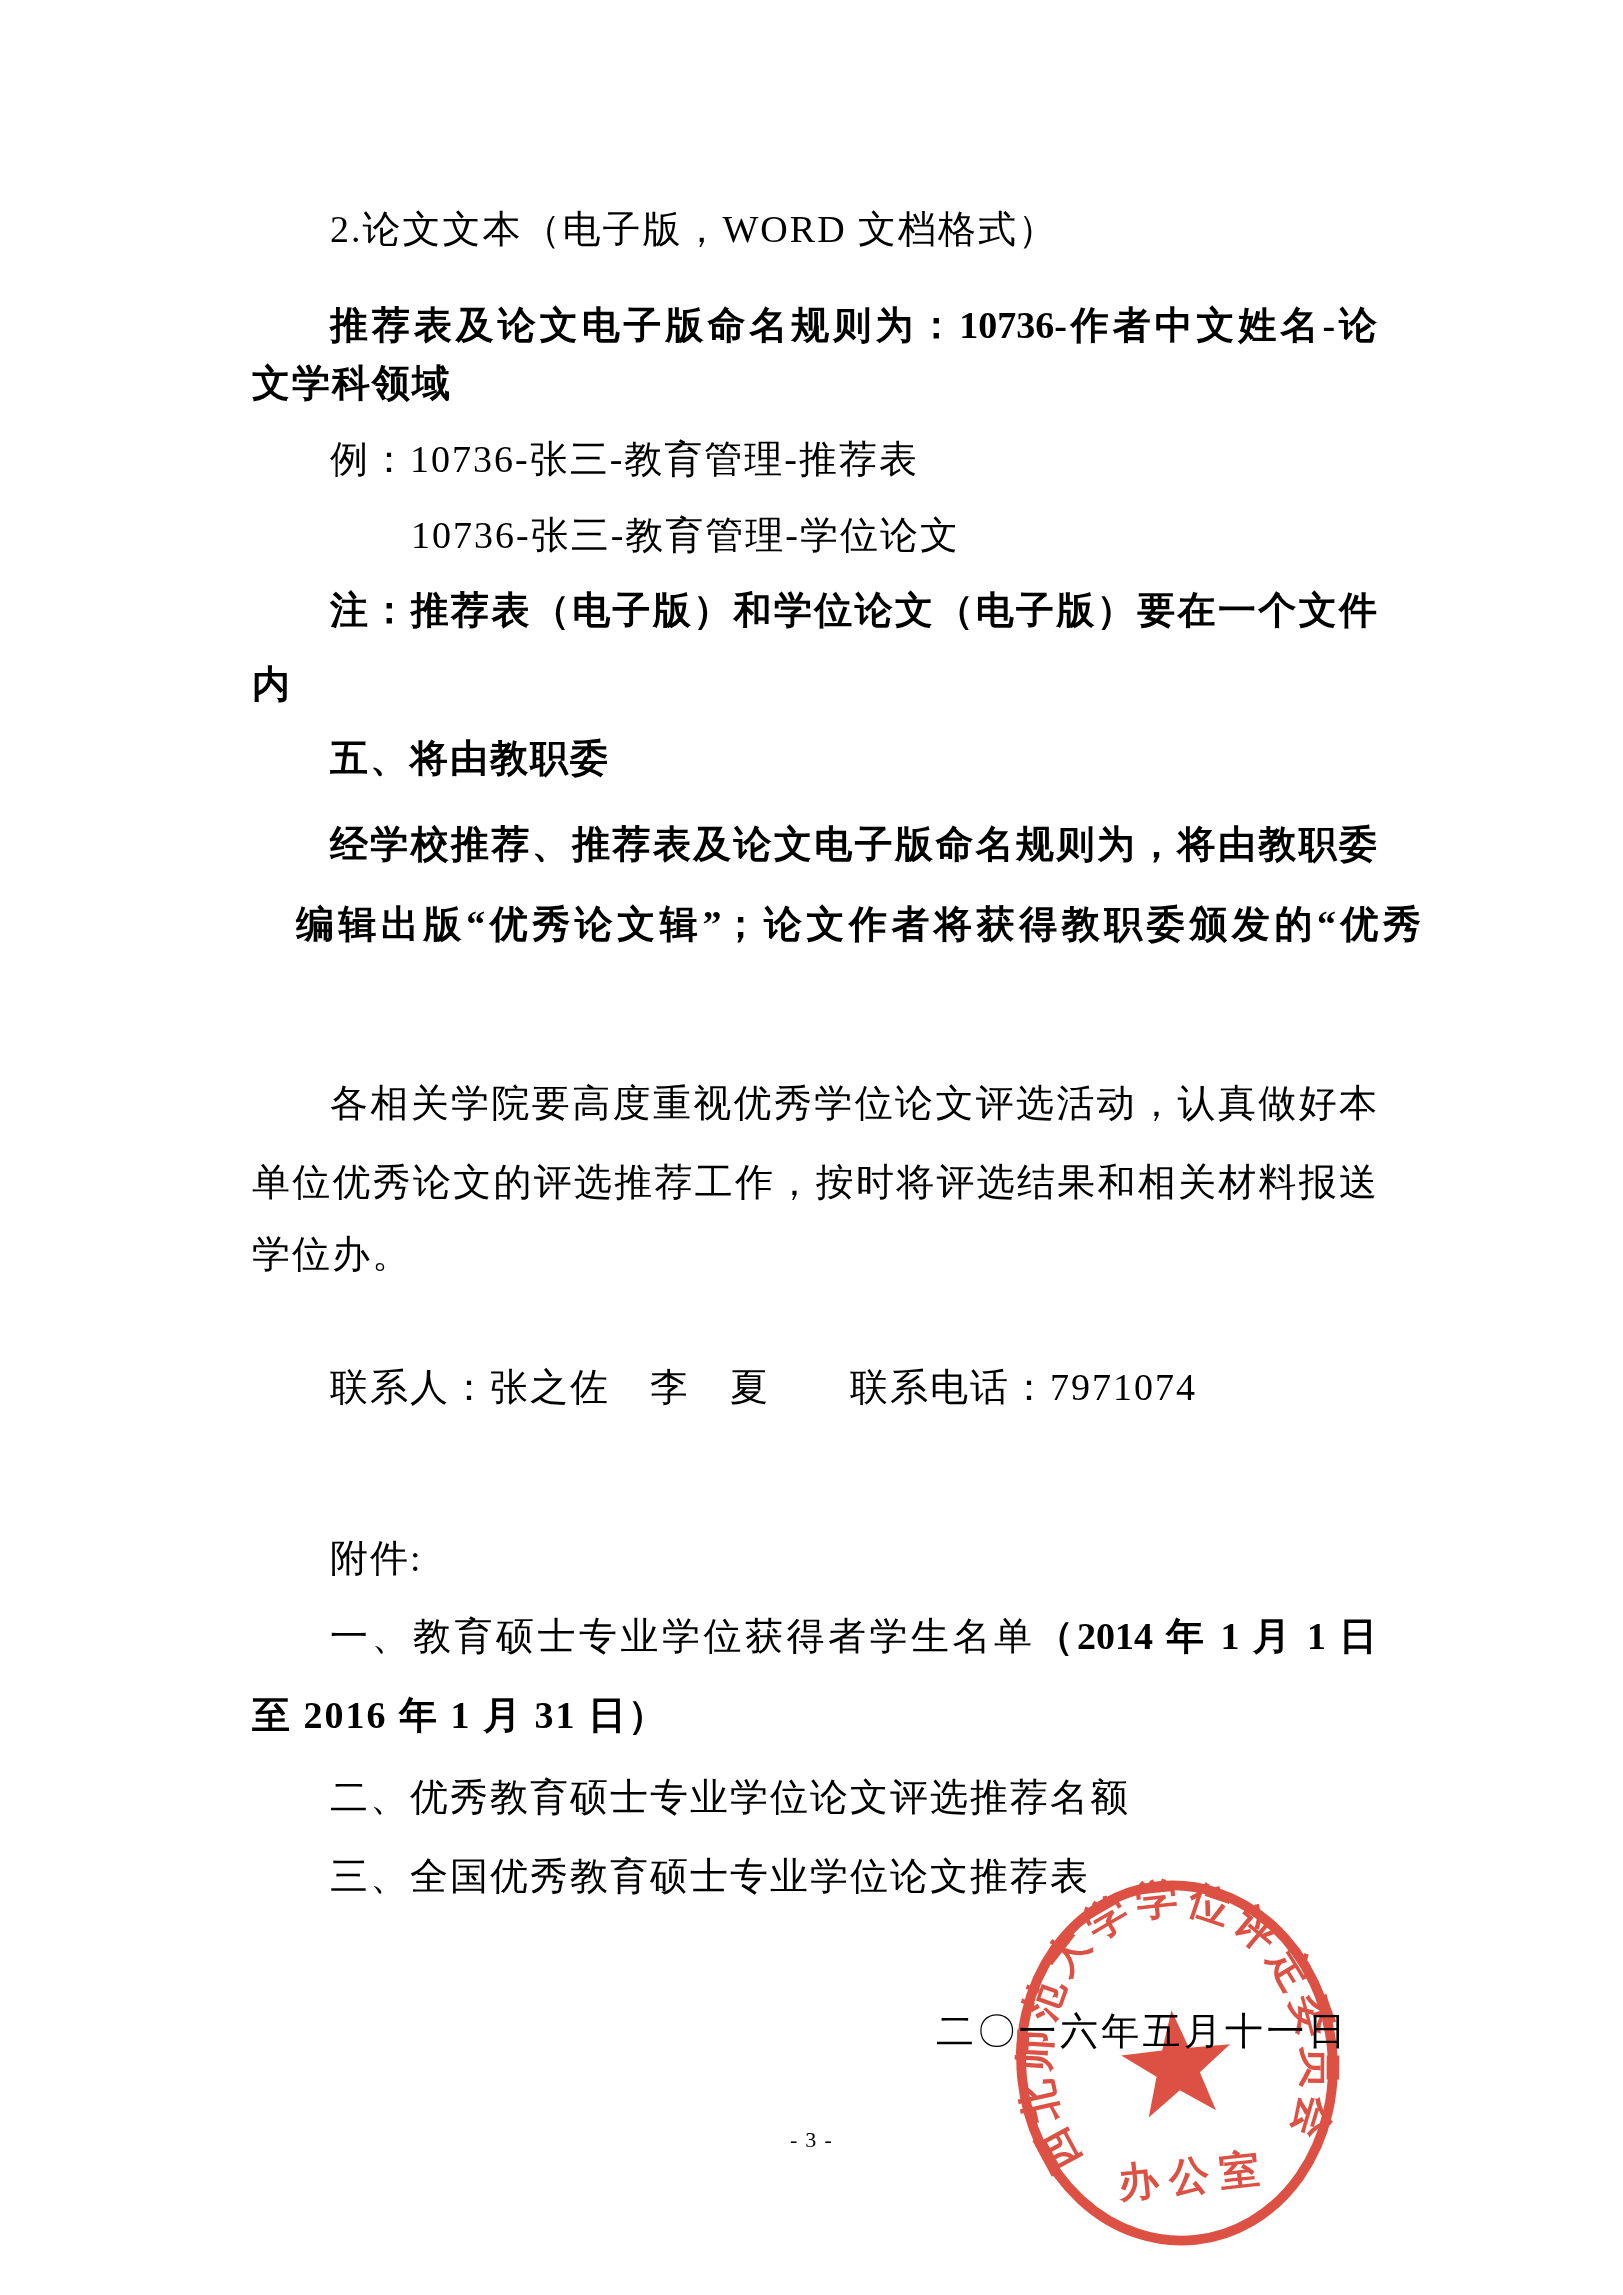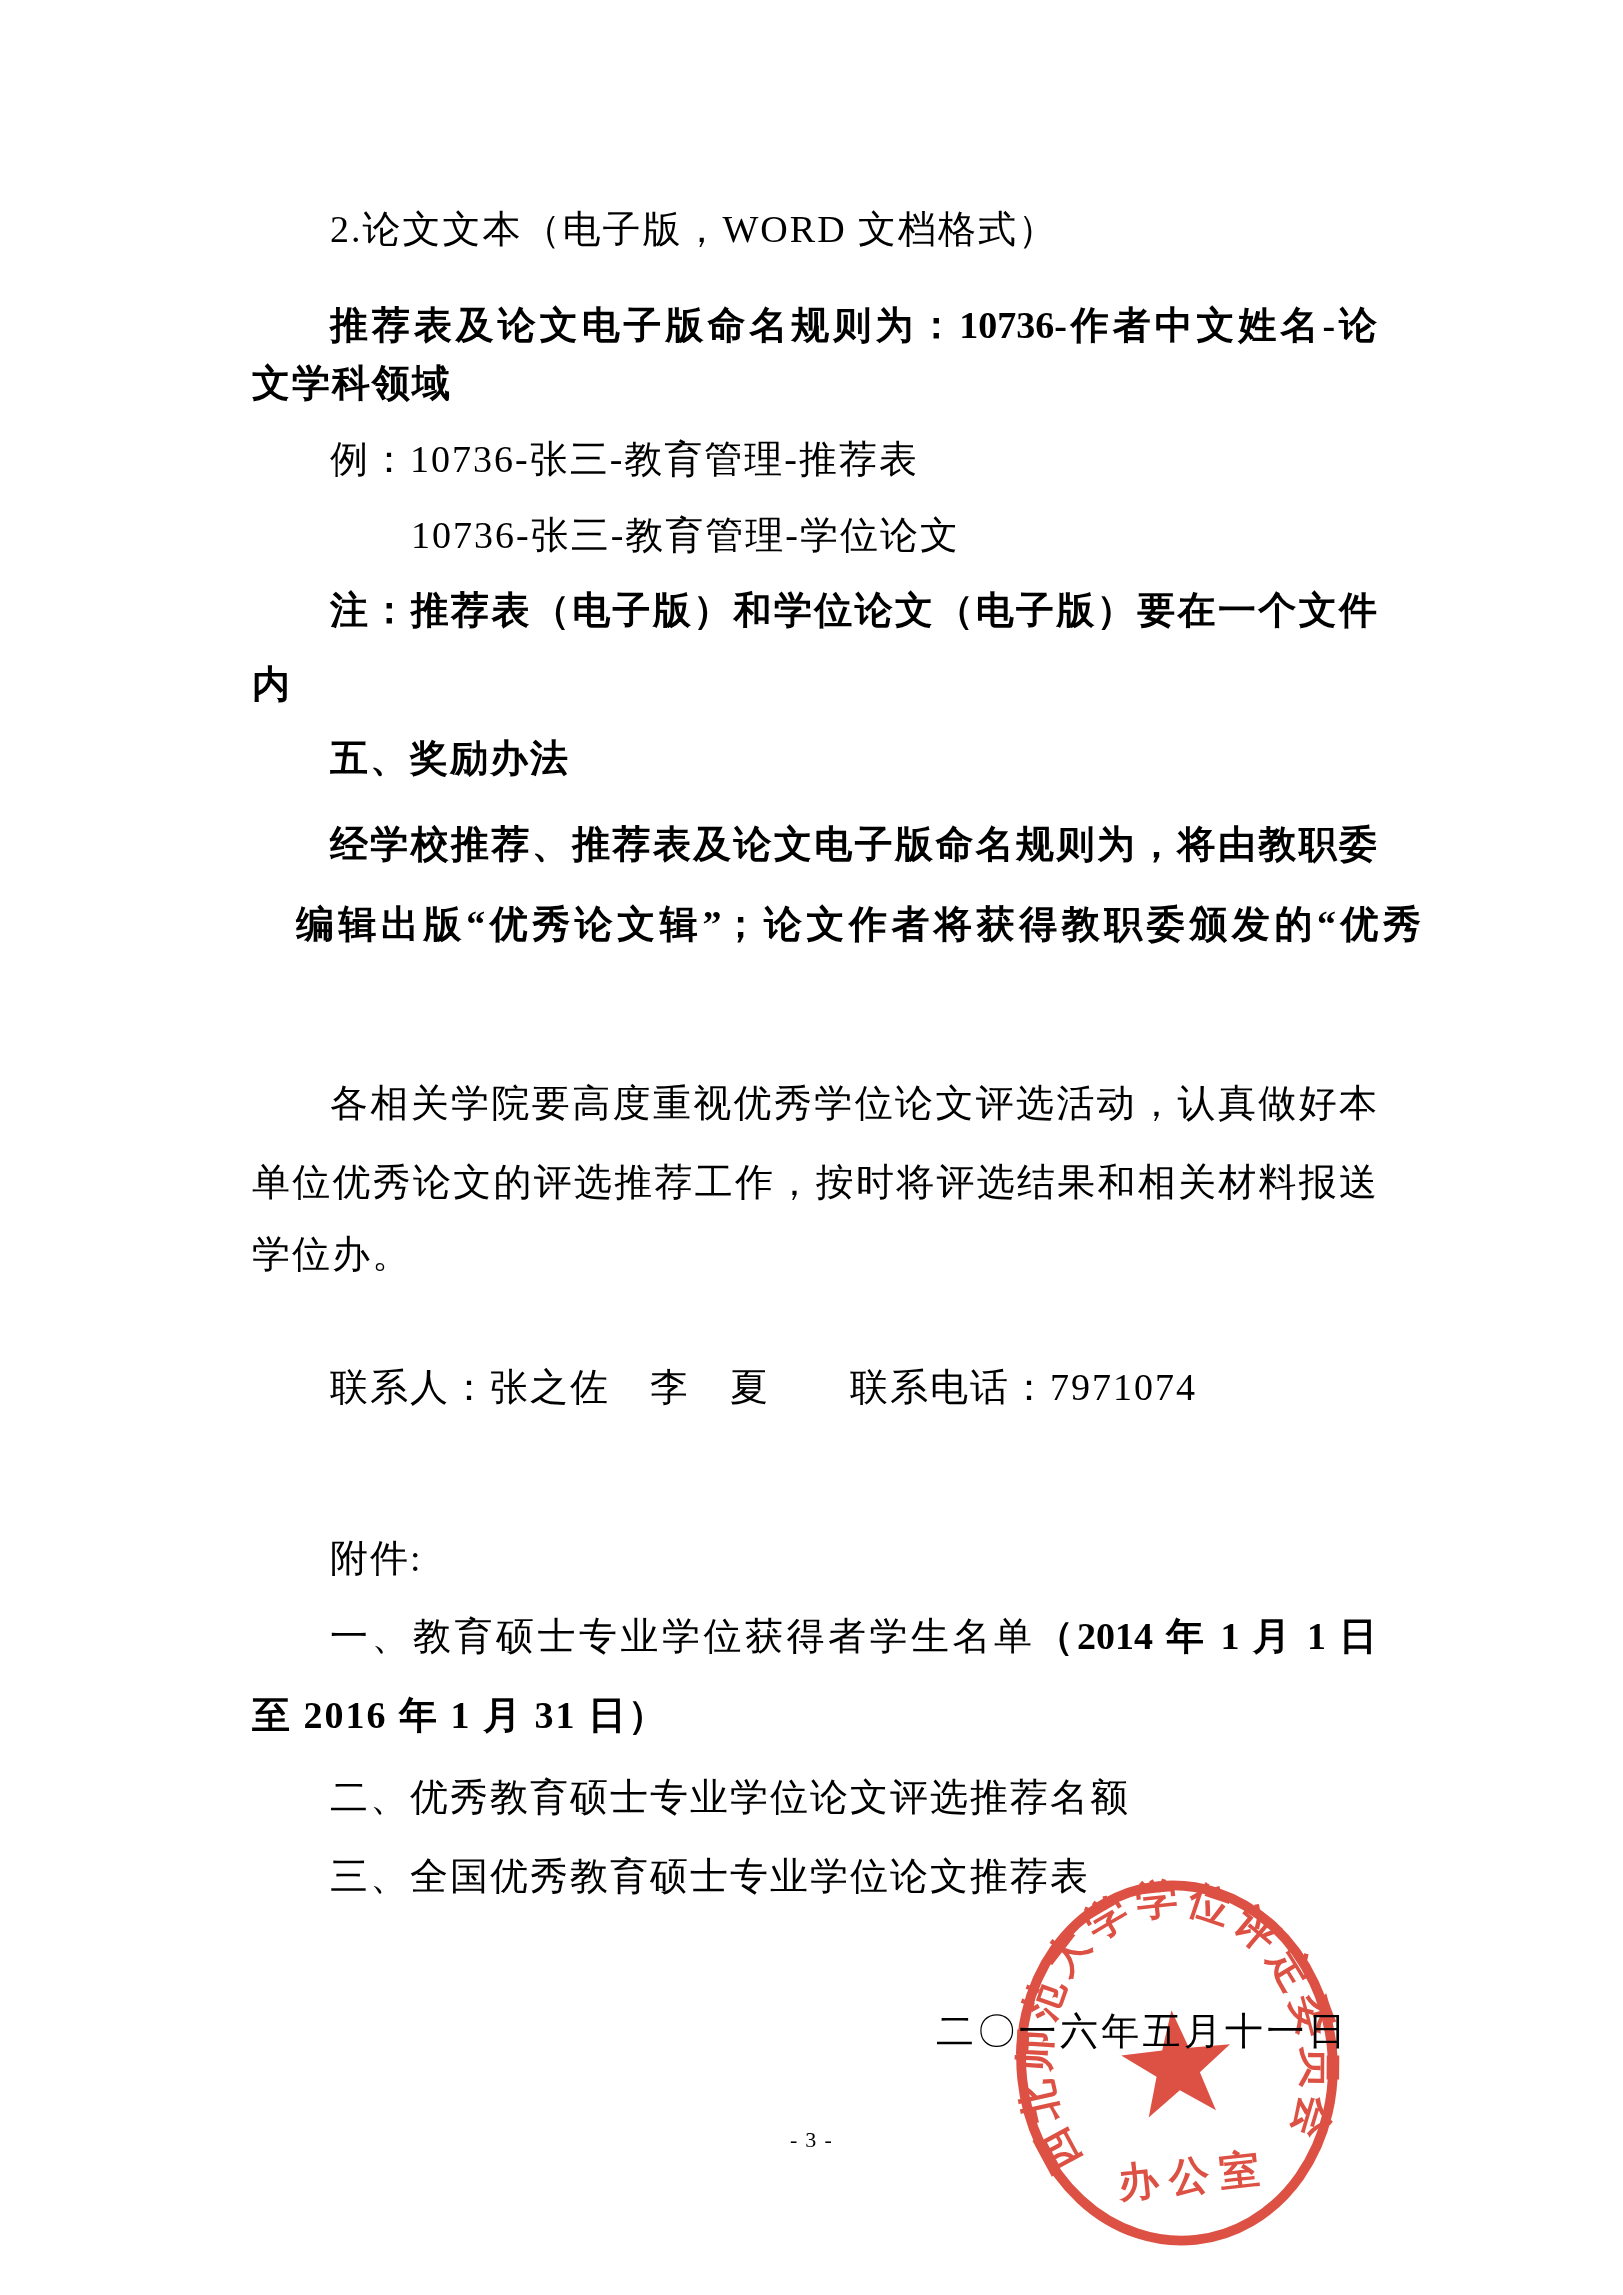--- a/index.html
+++ b/index.html
@@ -69,21 +69,21 @@
 
 <div class="page">
 
   <div class="line" style="left:330px; top:208px;">2.论文文本（电子版，WORD 文档格式）</div>
   <div class="line bold just" style="left:330px; top:304px; width:1047px;">推荐表及论文电子版命名规则为：10736-作者中文姓名-论</div>
   <div class="line bold" style="left:252px; top:362px;">文学科领域</div>
   <div class="line" style="left:330px; top:438px;">例：10736-张三-教育管理-推荐表</div>
   <div class="line" style="left:411px; top:514px;">10736-张三-教育管理-学位论文</div>
   <div class="line bold just" style="left:330px; top:589px; width:1047px;">注：推荐表（电子版）和学位论文（电子版）要在一个文件</div>
   <div class="line bold" style="left:252px; top:663px;">内</div>
-  <div class="line bold" style="left:330px; top:737px;">五、奖励办法</div>
+  <div class="line bold" style="left:330px; top:737px;">五、将由教职委</div>
   <div class="line bold just" style="left:330px; top:823px; width:1047px;">经学校推荐、推荐表及论文电子版命名规则为，将由教职委</div>
   <div class="line bold just" style="left:252px; top:903px; width:1125px;margin-left:44px;">编辑出版“优秀论文辑”；论文作者将获得教职委颁发的“优秀</div>
   <div class="line just" style="left:330px; top:1082px; width:1047px;">各相关学院要高度重视优秀学位论文评选活动，认真做好本</div>
   <div class="line just" style="left:252px; top:1161px; width:1125px;">单位优秀论文的评选推荐工作，按时将评选结果和相关材料报送</div>
   <div class="line" style="left:252px; top:1233px;">学位办。</div>
   <div class="line" style="left:330px; top:1366px;">联系人：张之佐　李　夏　　联系电话：7971074</div>
   <div class="line" style="left:330px; top:1537px;">附件:</div>
   <div class="line just" style="left:330px; top:1615px; width:1047px;"><span>一、教育硕士专业学位获得者学生名单</span><span class="bold">（2014 年 1 月 1 日</span></div>
   <div class="line bold" style="left:252px; top:1694px;">至 2016 年 1 月 31 日）</div>
   <div class="line" style="left:330px; top:1776px;">二、优秀教育硕士专业学位论文评选推荐名额</div>

